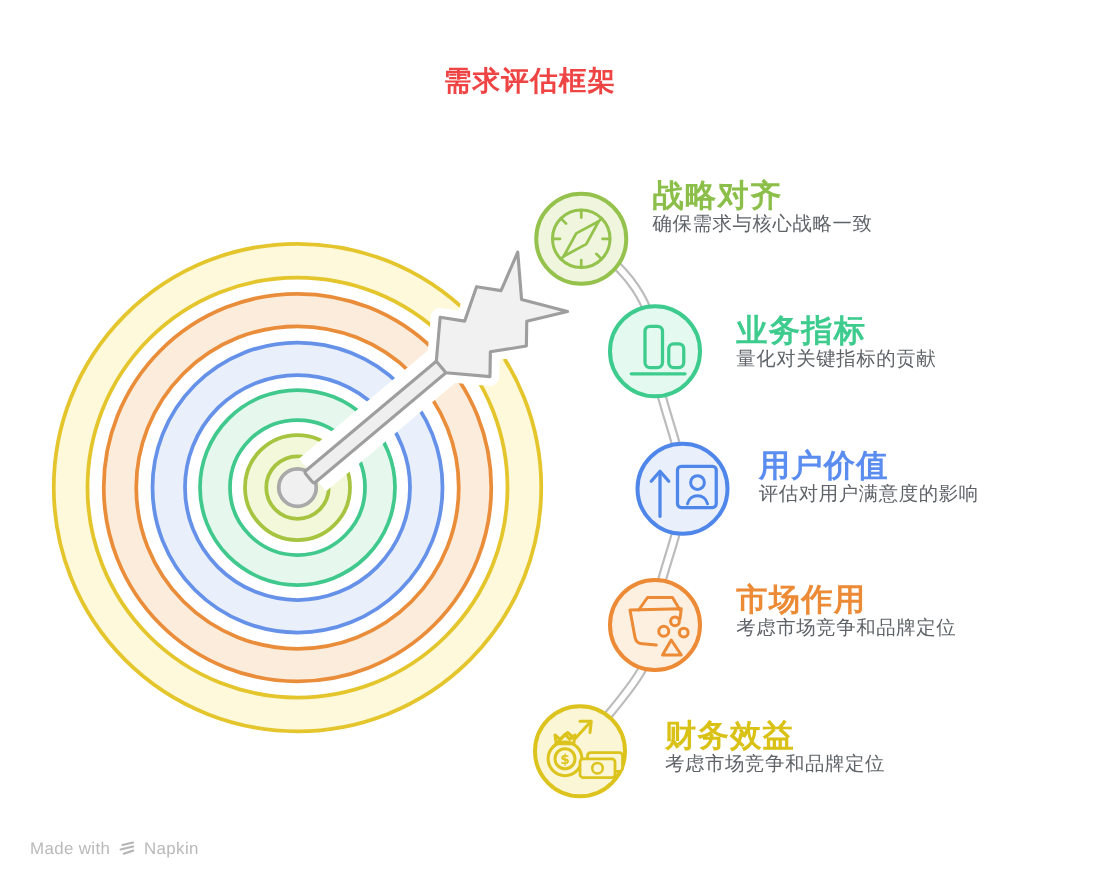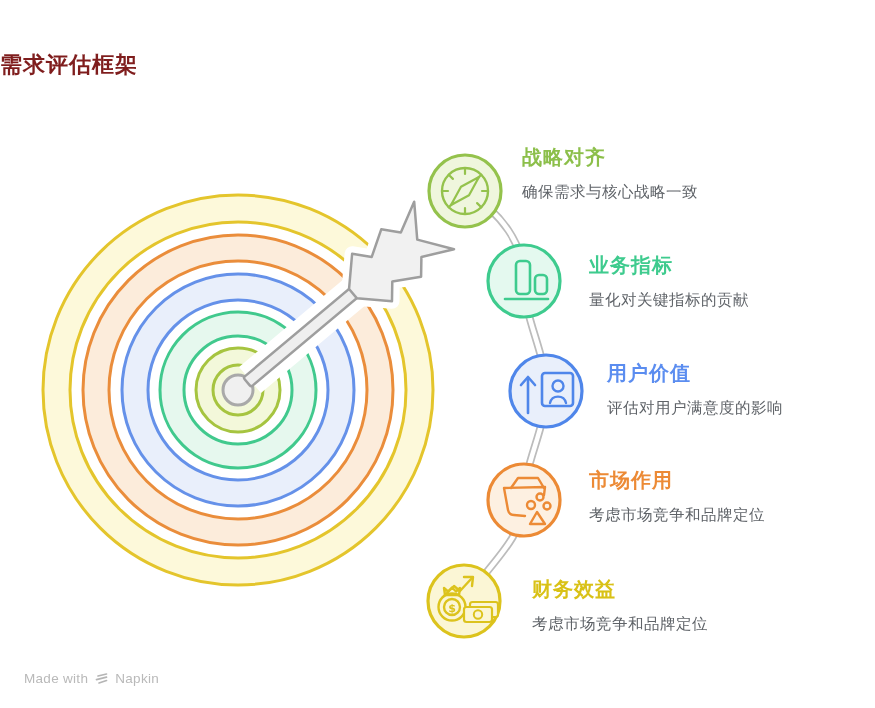--- a/index.html
+++ b/index.html
@@ -3,26 +3,26 @@
 <meta charset="utf-8">
 <style>
   html,body{margin:0;padding:0;background:#ffffff;}
   body{
     width:875px;height:708px;position:relative;overflow:hidden;
     font-family:"Liberation Sans","DejaVu Sans",sans-serif;
   }
   .canvas{position:absolute;inset:0;}
   svg.scene{position:absolute;left:0;top:0;}
   .page-title{
-    position:absolute;left:0;top:50px;width:848px;
-    font-size:22px;font-weight:700;color:#7f1d1d;letter-spacing:1px;
+    position:absolute;left:0;top:50px;width:848px;text-align:center;
+    font-size:22px;font-weight:700;color:#ef4444;letter-spacing:1px;
   }
   .item-text{position:absolute;width:300px;}
-  .item-title{font-size:20px;font-weight:700;line-height:26px;letter-spacing:1px;font-family:Liberation Serif, serif;}
-  .item-desc{font-size:15.5px;color:#5f6368;line-height:20px;margin-top:12px;letter-spacing:0.5px;}
+  .item-title{font-size:25px;font-weight:700;line-height:26px;letter-spacing:1px;}
+  .item-desc{font-size:15.5px;color:#5f6368;line-height:20px;margin-top:0;letter-spacing:0.5px;}
   .it-1{left:522px;top:144px;}
   .it-2{left:589px;top:252px;}
   .it-3{left:607px;top:360px;}
   .it-4{left:589px;top:467px;}
   .it-5{left:532px;top:576px;}
   .footer{
     position:absolute;left:24px;top:671px;display:flex;align-items:flex-start;gap:6px;
     color:#b9b9b9;font-size:13.5px;letter-spacing:0.3px;
   }
   .footer svg{display:block;}

